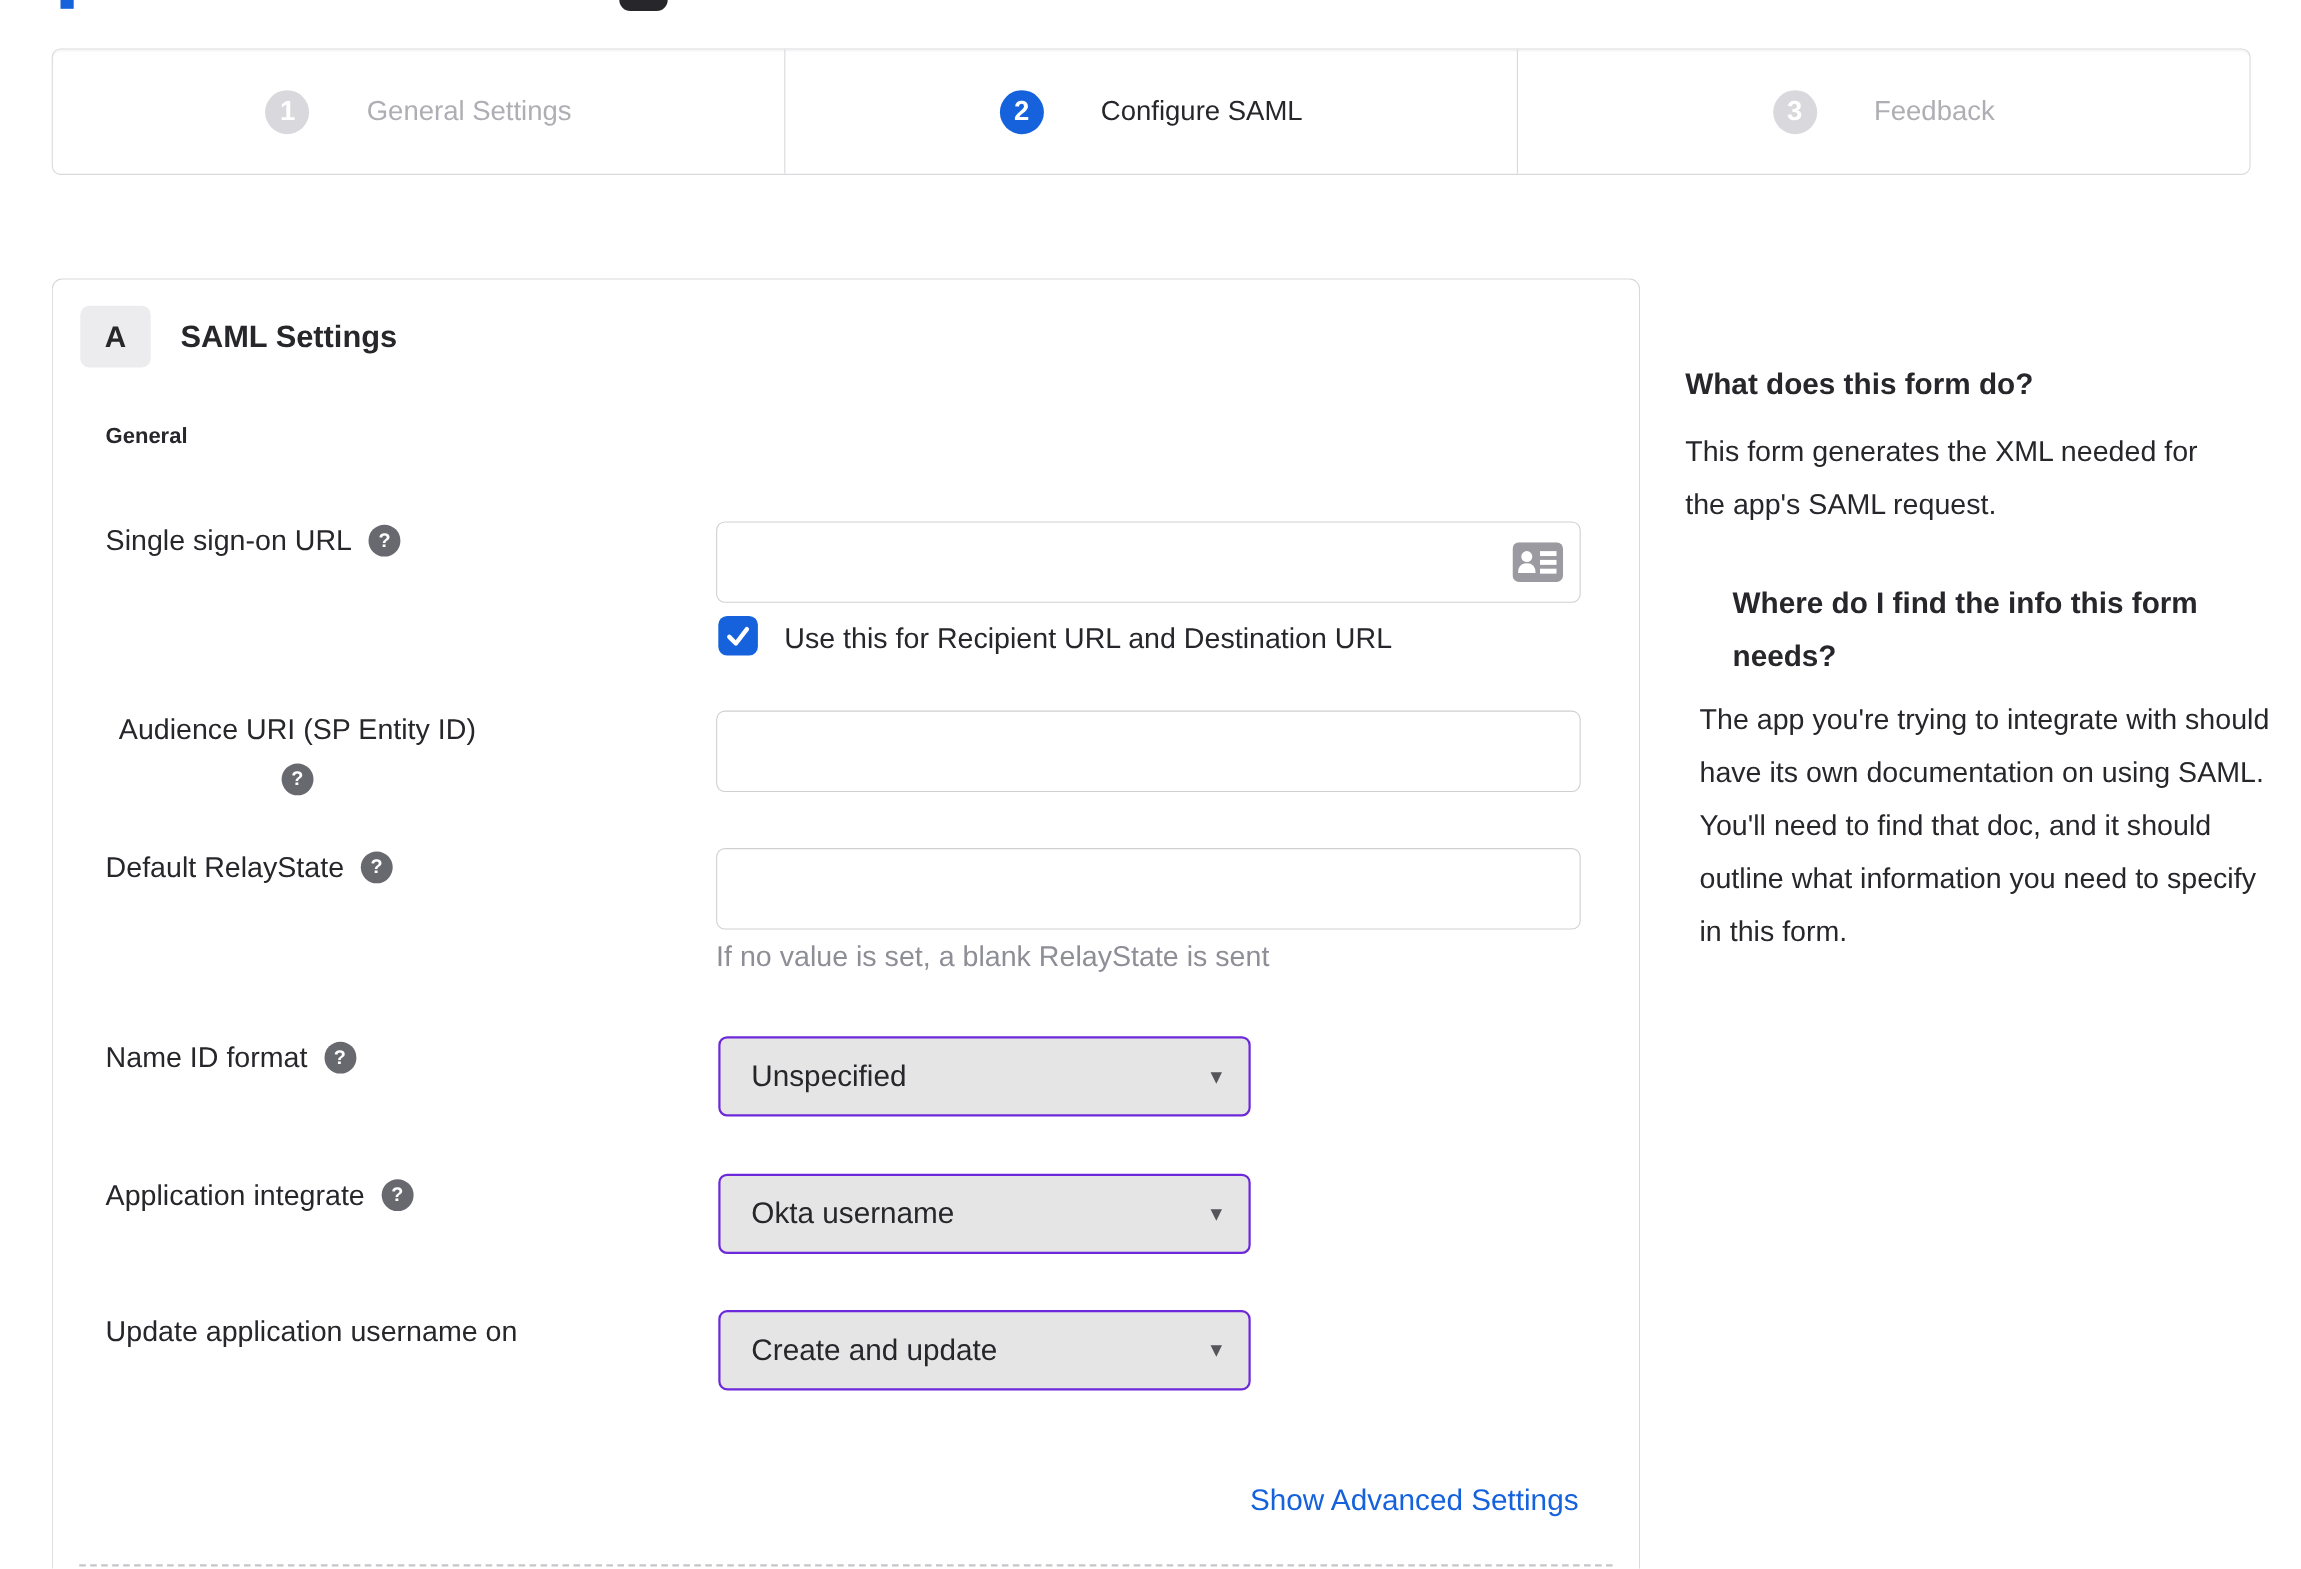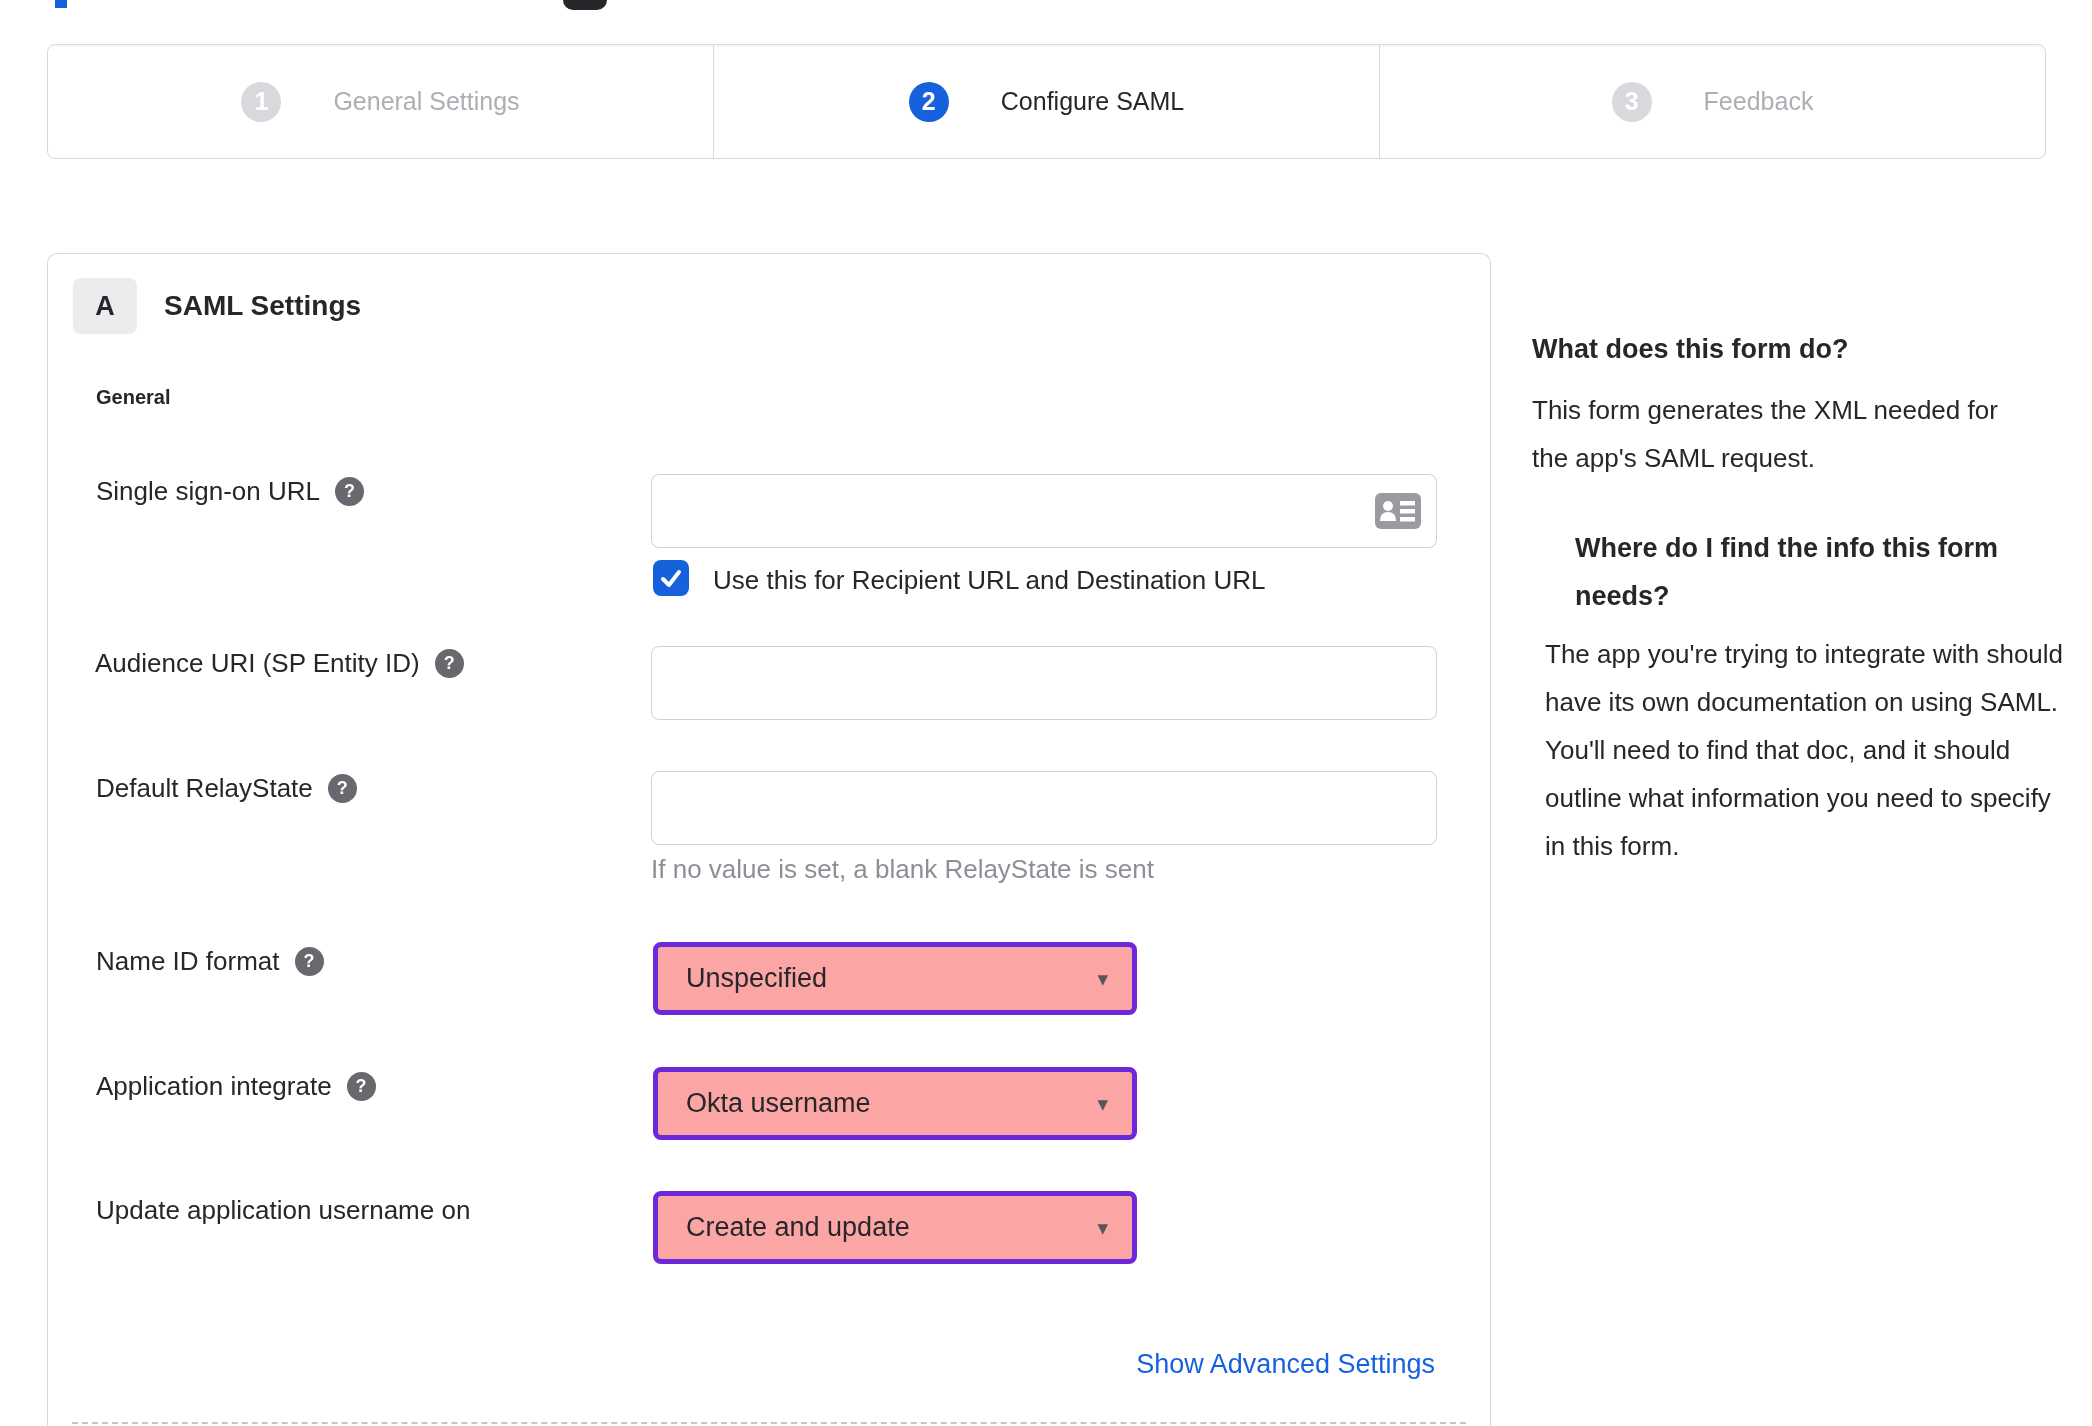--- a/index.html
+++ b/index.html
@@ -64,21 +64,21 @@
   }
   .card-icon{position:absolute;left:1327px;width:46px;height:36px;}
   .checkbox{
     position:absolute;left:605px;width:36px;height:36px;border-radius:8px;
     background:#1662dd;display:flex;align-items:center;justify-content:center;
   }
   .checkbox-label{position:absolute;left:665px;font-size:26px;color:#26262b;white-space:nowrap;}
   .hint{position:absolute;left:603px;font-size:26px;color:#8e8e96;white-space:nowrap;}
   .select{
     position:absolute;left:605px;width:484px;height:73px;box-sizing:border-box;
-    border:5px solid #6d28d9;border-radius:8px;background:#fca5a5;
+    border:2px solid #6d28d9;border-radius:8px;background:#e5e5e5;
     display:flex;align-items:center;justify-content:space-between;
     padding:0 24px 0 28px;cursor:default;
   }
   .select-value{font-size:27px;color:#26262b;}
   .select-arrow{font-size:21px;color:#55555a;}
   .advanced-link{
     position:absolute;right:55px;top:1095px;
     font-size:27px;font-weight:500;color:#1662dd;text-decoration:none;white-space:nowrap;
   }
   .dashed-sep{position:absolute;left:24px;top:1168px;width:1394px;border-top:2px dashed #c6c6ca;}
@@ -132,21 +132,21 @@
     <rect x="25" y="24" width="15" height="4.5" fill="#ffffff"></rect>
   </svg>
 
   <div class="checkbox" style="top:306px;">
     <svg width="24" height="24" viewBox="0 0 24 24">
       <polyline points="4,13 10,19 20,6" fill="none" stroke="#ffffff" stroke-width="4" stroke-linecap="round" stroke-linejoin="round"></polyline>
     </svg>
   </div>
   <div class="checkbox-label" style="top:311px;">Use this for Recipient URL and Destination URL</div>
 
-  <div class="field-label" style="left:47px;top:394px;">
+  <div class="field-label" style="left:60px;top:394px;flex-direction:column;">
     <span>Audience URI (SP Entity ID)</span>
     <span class="help-icon">?</span>
   </div>
   <input class="text-input" style="top: 392px; padding-right: 24px;" type="text" value="">
 
   <div class="field-label" style="left:48px;top:519px;">
     <span>Default RelayState</span>
     <span class="help-icon">?</span>
   </div>
   <input class="text-input" style="top: 517px; padding-right: 24px;" type="text" value="">

